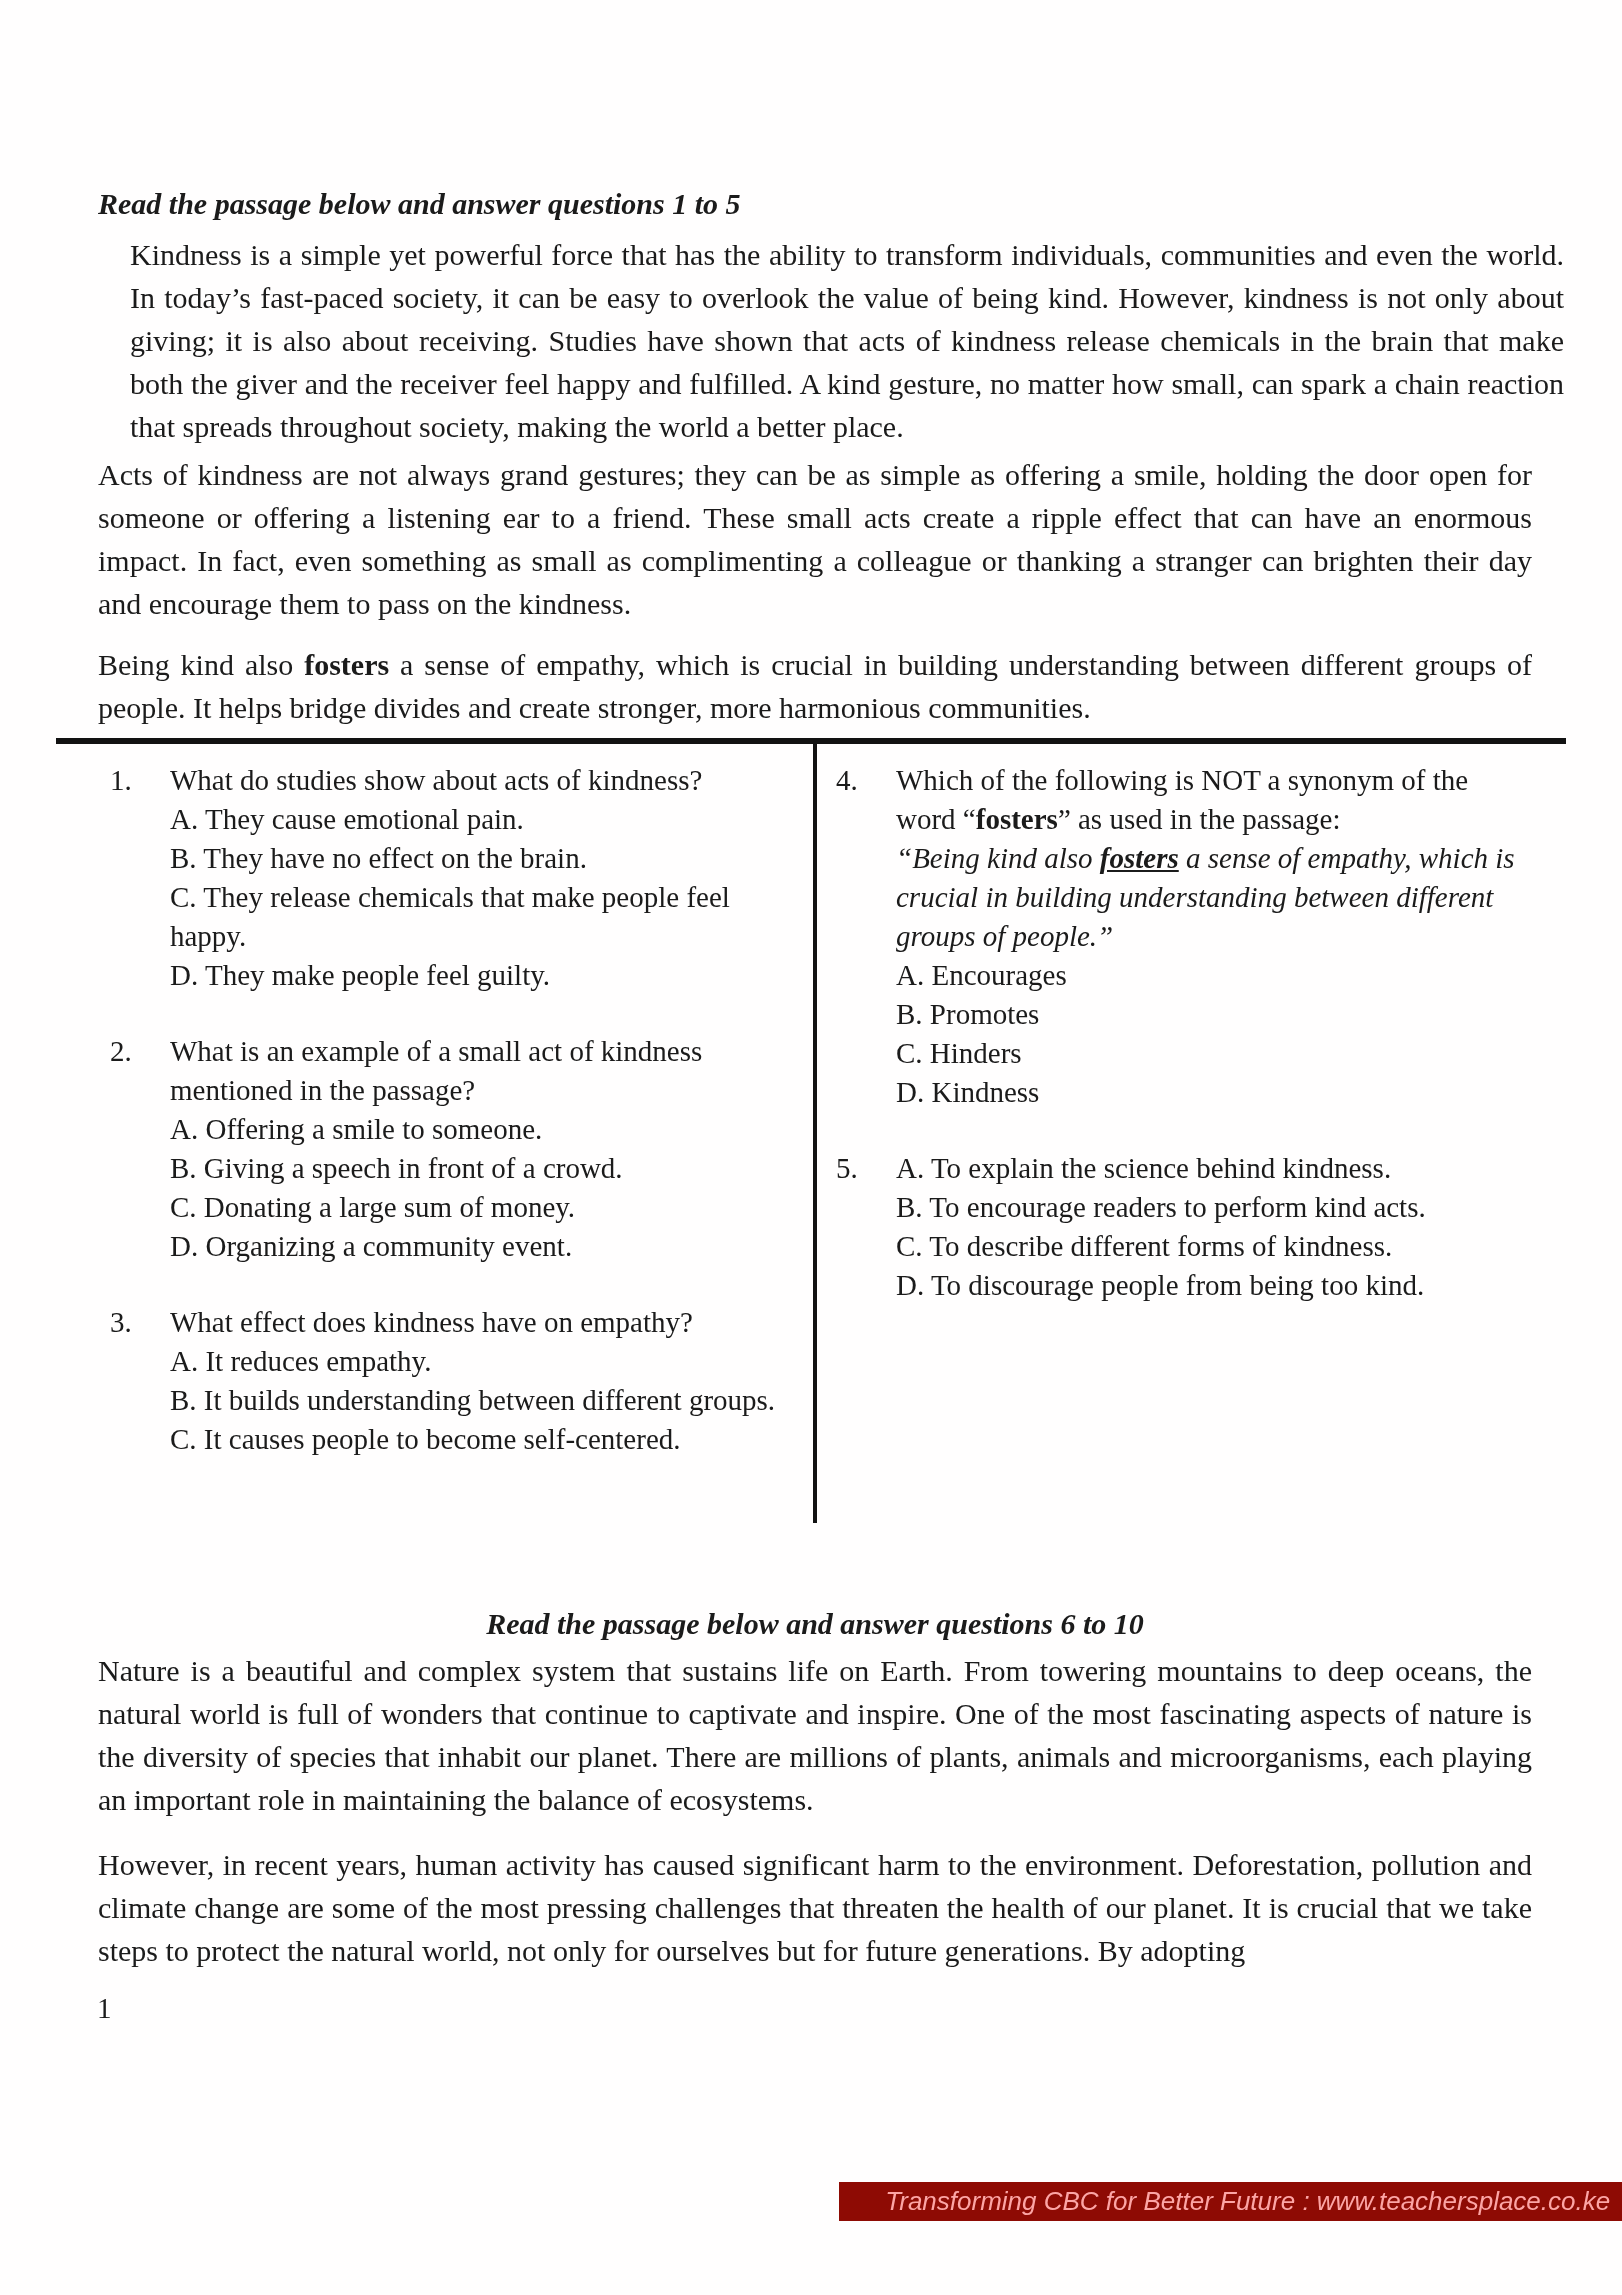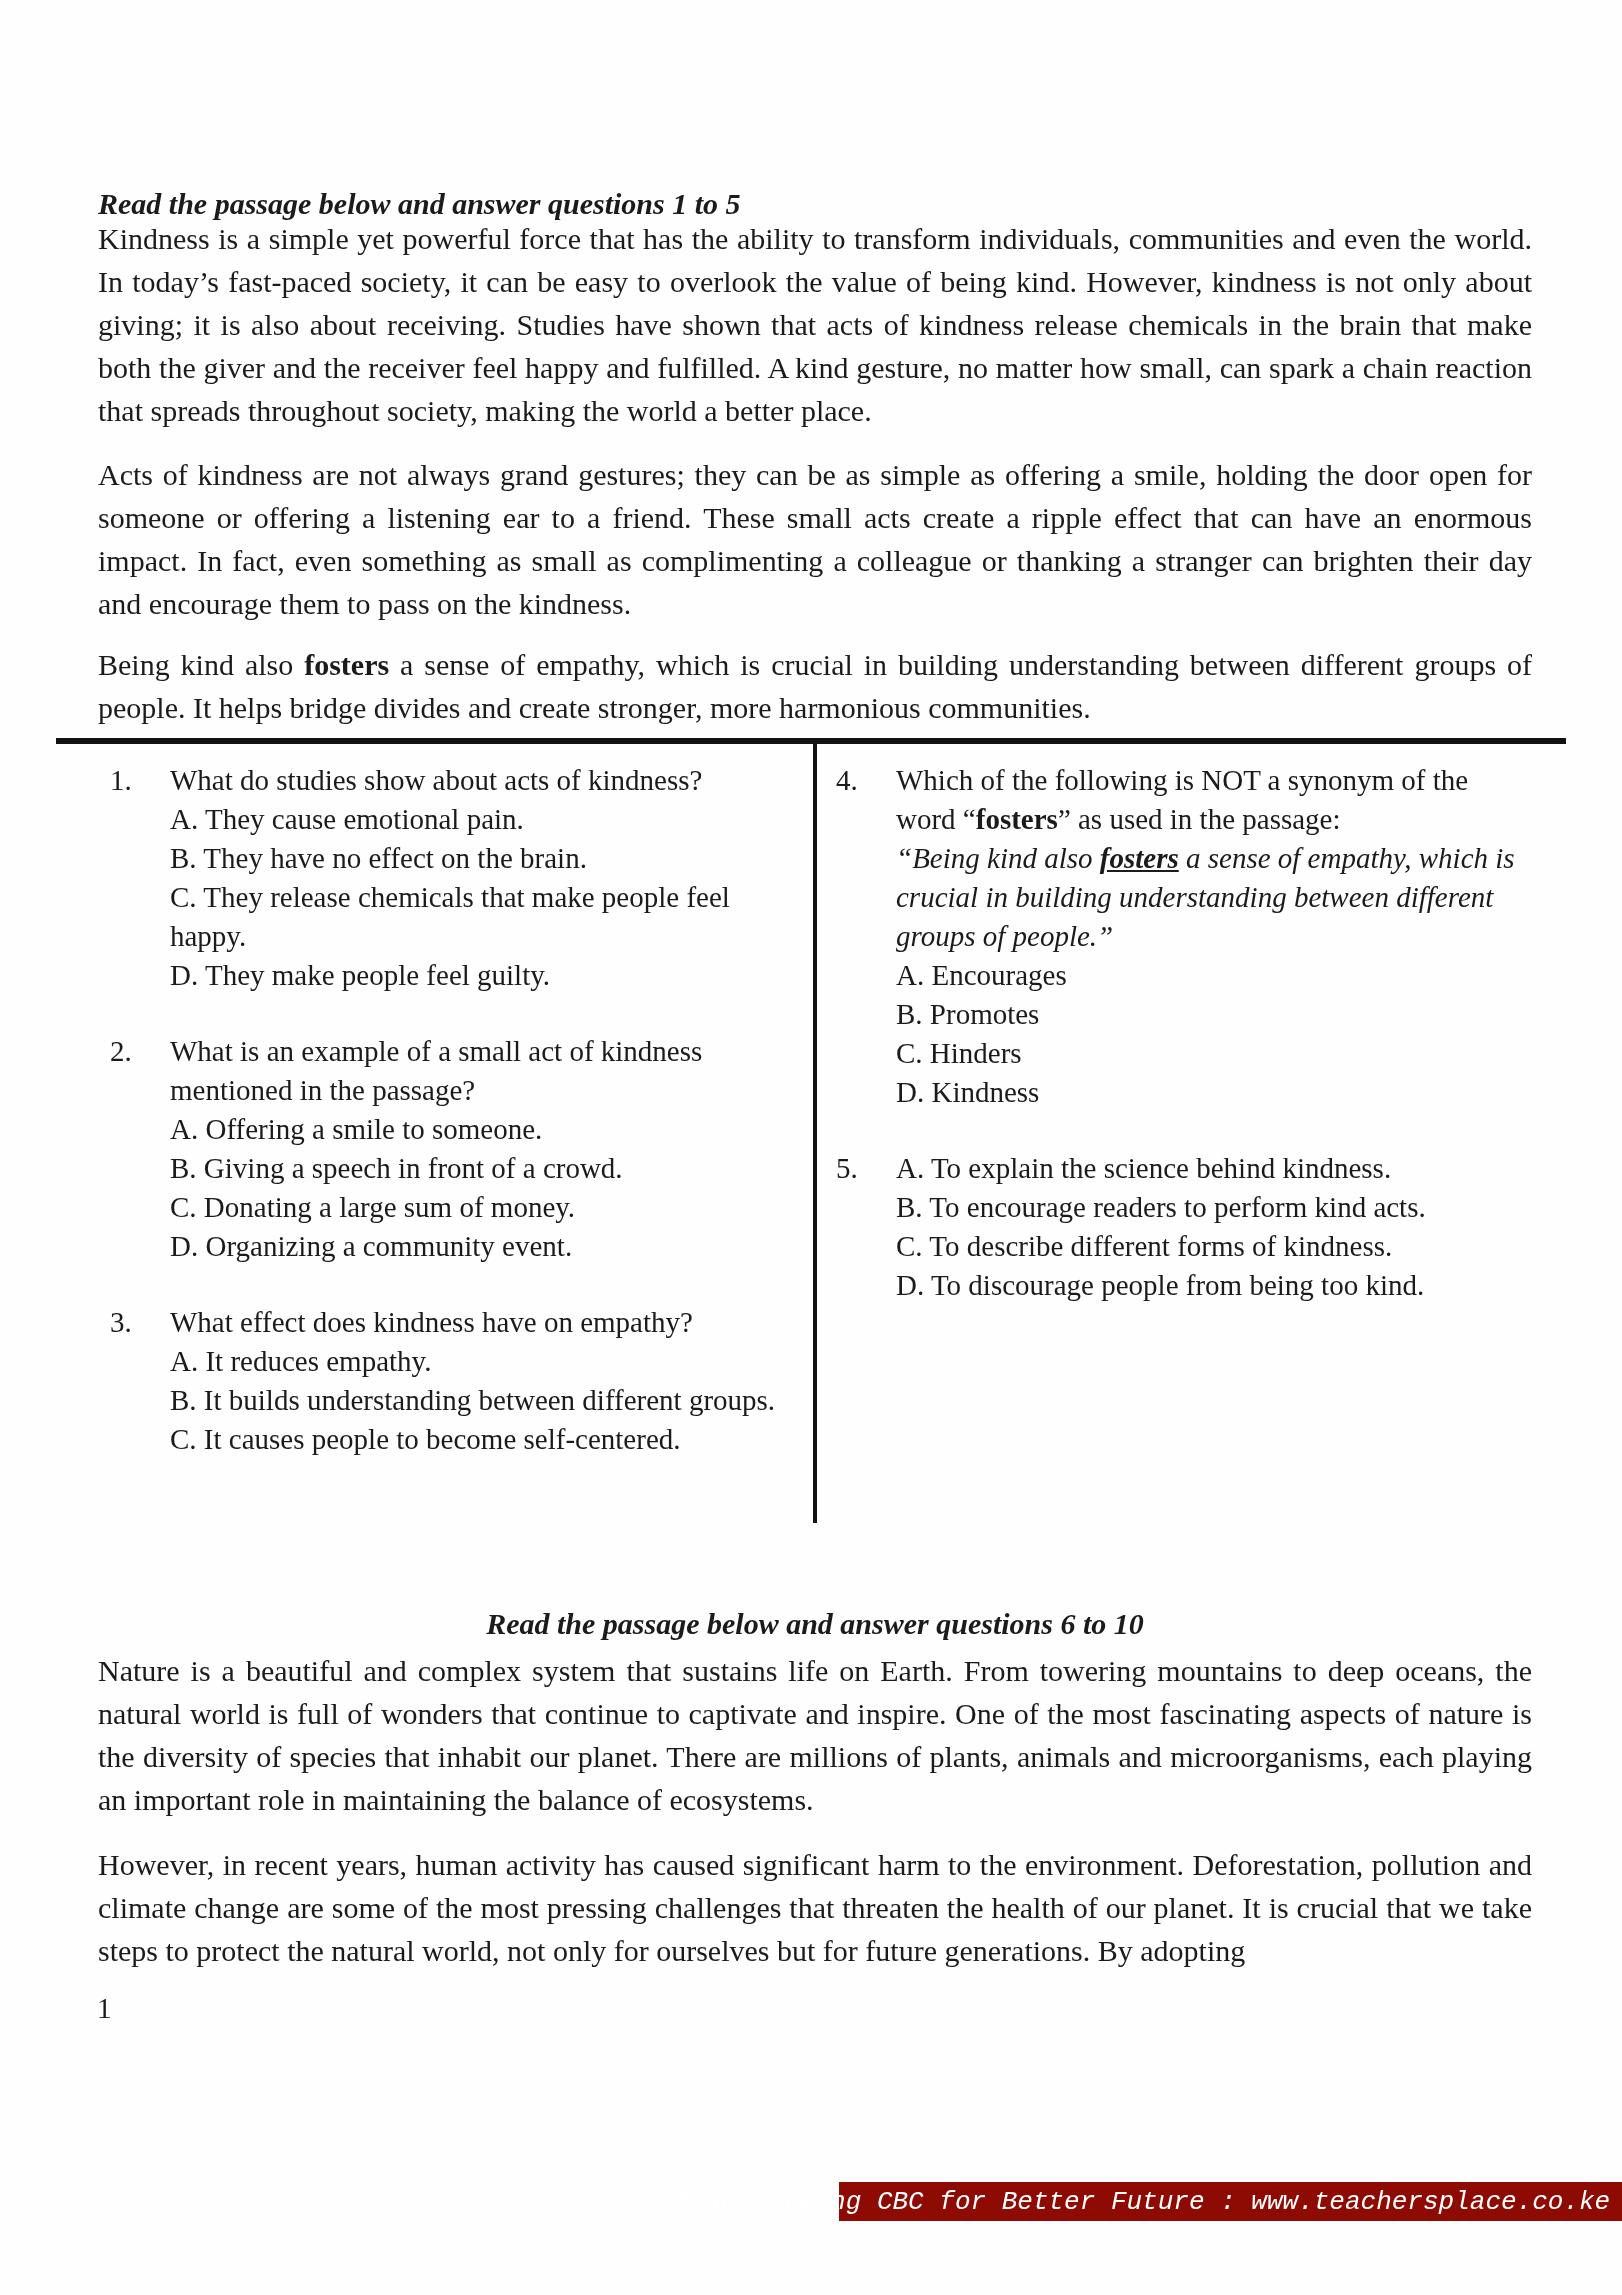--- a/index.html
+++ b/index.html
@@ -26,21 +26,21 @@
   .h2 { top: 1602px; text-align: center; }
   .para {
     position: absolute;
     left: 98px;
     width: 1434px;
     margin: 0;
     font-size: 30px;
     line-height: 43px;
     text-align: justify;
   }
-  .p1 { top: 217px; }
+  .p1 { top: 233px; margin-left: 32px; }
   .p2 { top: 453px; }
   .p3 { top: 643px; }
   .p4 { top: 1649px; }
   .p5 { top: 1843px; }
   .rule {
     position: absolute;
     left: 56px;
     top: 738px;
     width: 1510px;
     height: 5.9px;
@@ -173,17 +173,17 @@
 
   </div>
 
   <h2 class="heading h2">Read the passage below and answer questions 6 to 10</h2>
   <p class="para p4">Nature is a beautiful and complex system that sustains life on Earth. From towering mountains to deep oceans, the natural world is full of wonders that continue to captivate and inspire. One of the most fascinating aspects of nature is the diversity of species that inhabit our planet. There are millions of plants, animals and microorganisms, each playing an important role in maintaining the balance of ecosystems.</p>
   <p class="para p5">However, in recent years, human activity has caused significant harm to the environment. Deforestation, pollution and climate change are some of the most pressing challenges that threaten the health of our planet. It is crucial that we take steps to protect the natural world, not only for ourselves but for future generations. By adopting</p>
 
   <div class="page-num">1</div>
 
   <div class="footer-bar" style="background: rgb(142, 11, 4);">
-    <span class="footer-text" style="color: #ffffff; font-family: Liberation Mono, monospace;">Transforming CBC for Better Future : www.teachersplace.co.ke</span>
+    <span class="footer-text" style="color: #fca5a5;">Transforming CBC for Better Future : www.teachersplace.co.ke</span>
   </div>
 
 </div>
 
 
 </body></html>

